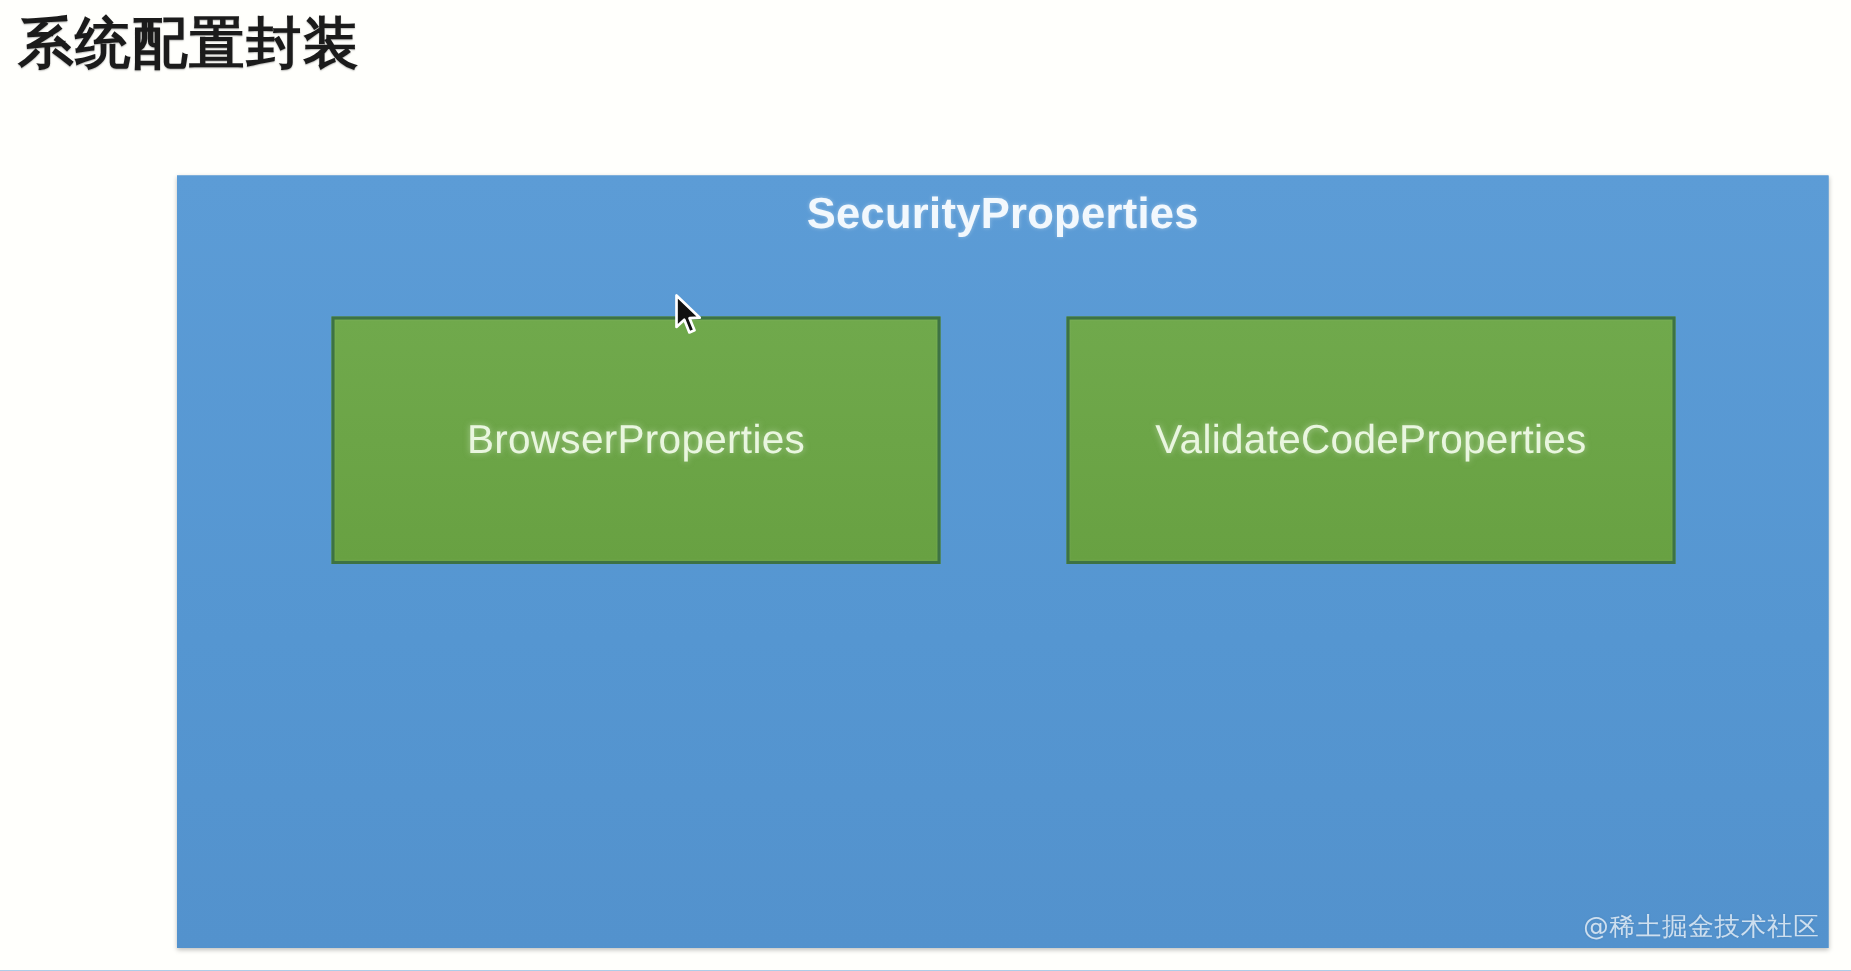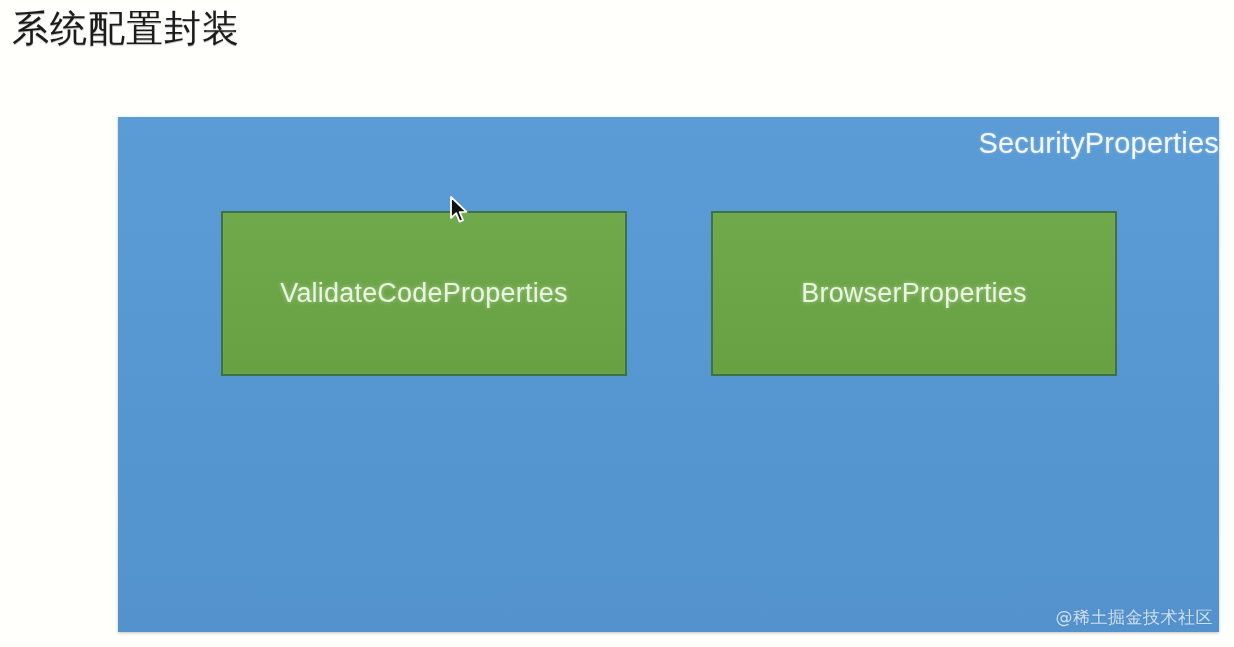--- a/index.html
+++ b/index.html
@@ -14,21 +14,21 @@
     overflow: hidden;
     position: relative;
   }
 
   
   #page-title {
     position: absolute;
     left: 12px;
     top: 6px;
     font-size: 37px;
-    font-weight: normal;
+    font-weight: bold;
     color: #1b1b1b;
     letter-spacing: 1px;
     line-height: 1.25;
     white-space: nowrap;
     font-family: "DejaVu Sans", "Liberation Sans", sans-serif;
     text-shadow: 0 1px 1px rgba(0,0,0,0.28);
   }
 
   
   #diagram-container {
@@ -41,26 +41,27 @@
     background-image: linear-gradient(180deg, #5c9cd6 0%, #5596d1 60%, #5392cd 100%);
     box-shadow: 0 1px 3px rgba(0,0,0,0.25);
     box-sizing: border-box;
   }
 
   #container-title {
     position: absolute;
     top: 10px;
     left: 0;
     width: 100%;
-    text-align: right;
+    text-align: center;
     font-size: 29px;
     color: #f2f8fd;
     letter-spacing: 0.2px;
     text-shadow: 0 0 3px rgba(255,255,255,0.35);
     font-family: "Liberation Sans", sans-serif;
+    font-weight: bold;
   }
 
   
   #boxes-grid {
     position: absolute;
     left: 103px;
     top: 94px;
     width: 896px;
     height: 372px;
     display: grid;
@@ -118,25 +119,25 @@
 
 <div id="page-title">系统配置封装</div>
 
 <div id="diagram-container">
 
   <div id="container-title">SecurityProperties</div>
 
   <div id="boxes-grid">
 
     <div class="prop-box">
-      <span class="prop-box-label">ValidateCodeProperties</span>
+      <span class="prop-box-label">BrowserProperties</span>
     </div>
 
     <div class="prop-box">
-      <span class="prop-box-label">BrowserProperties</span>
+      <span class="prop-box-label">ValidateCodeProperties</span>
     </div>
 
 
 
   </div>
 
   <div id="watermark">@稀土掘金技术社区</div>
 
 </div>
 

